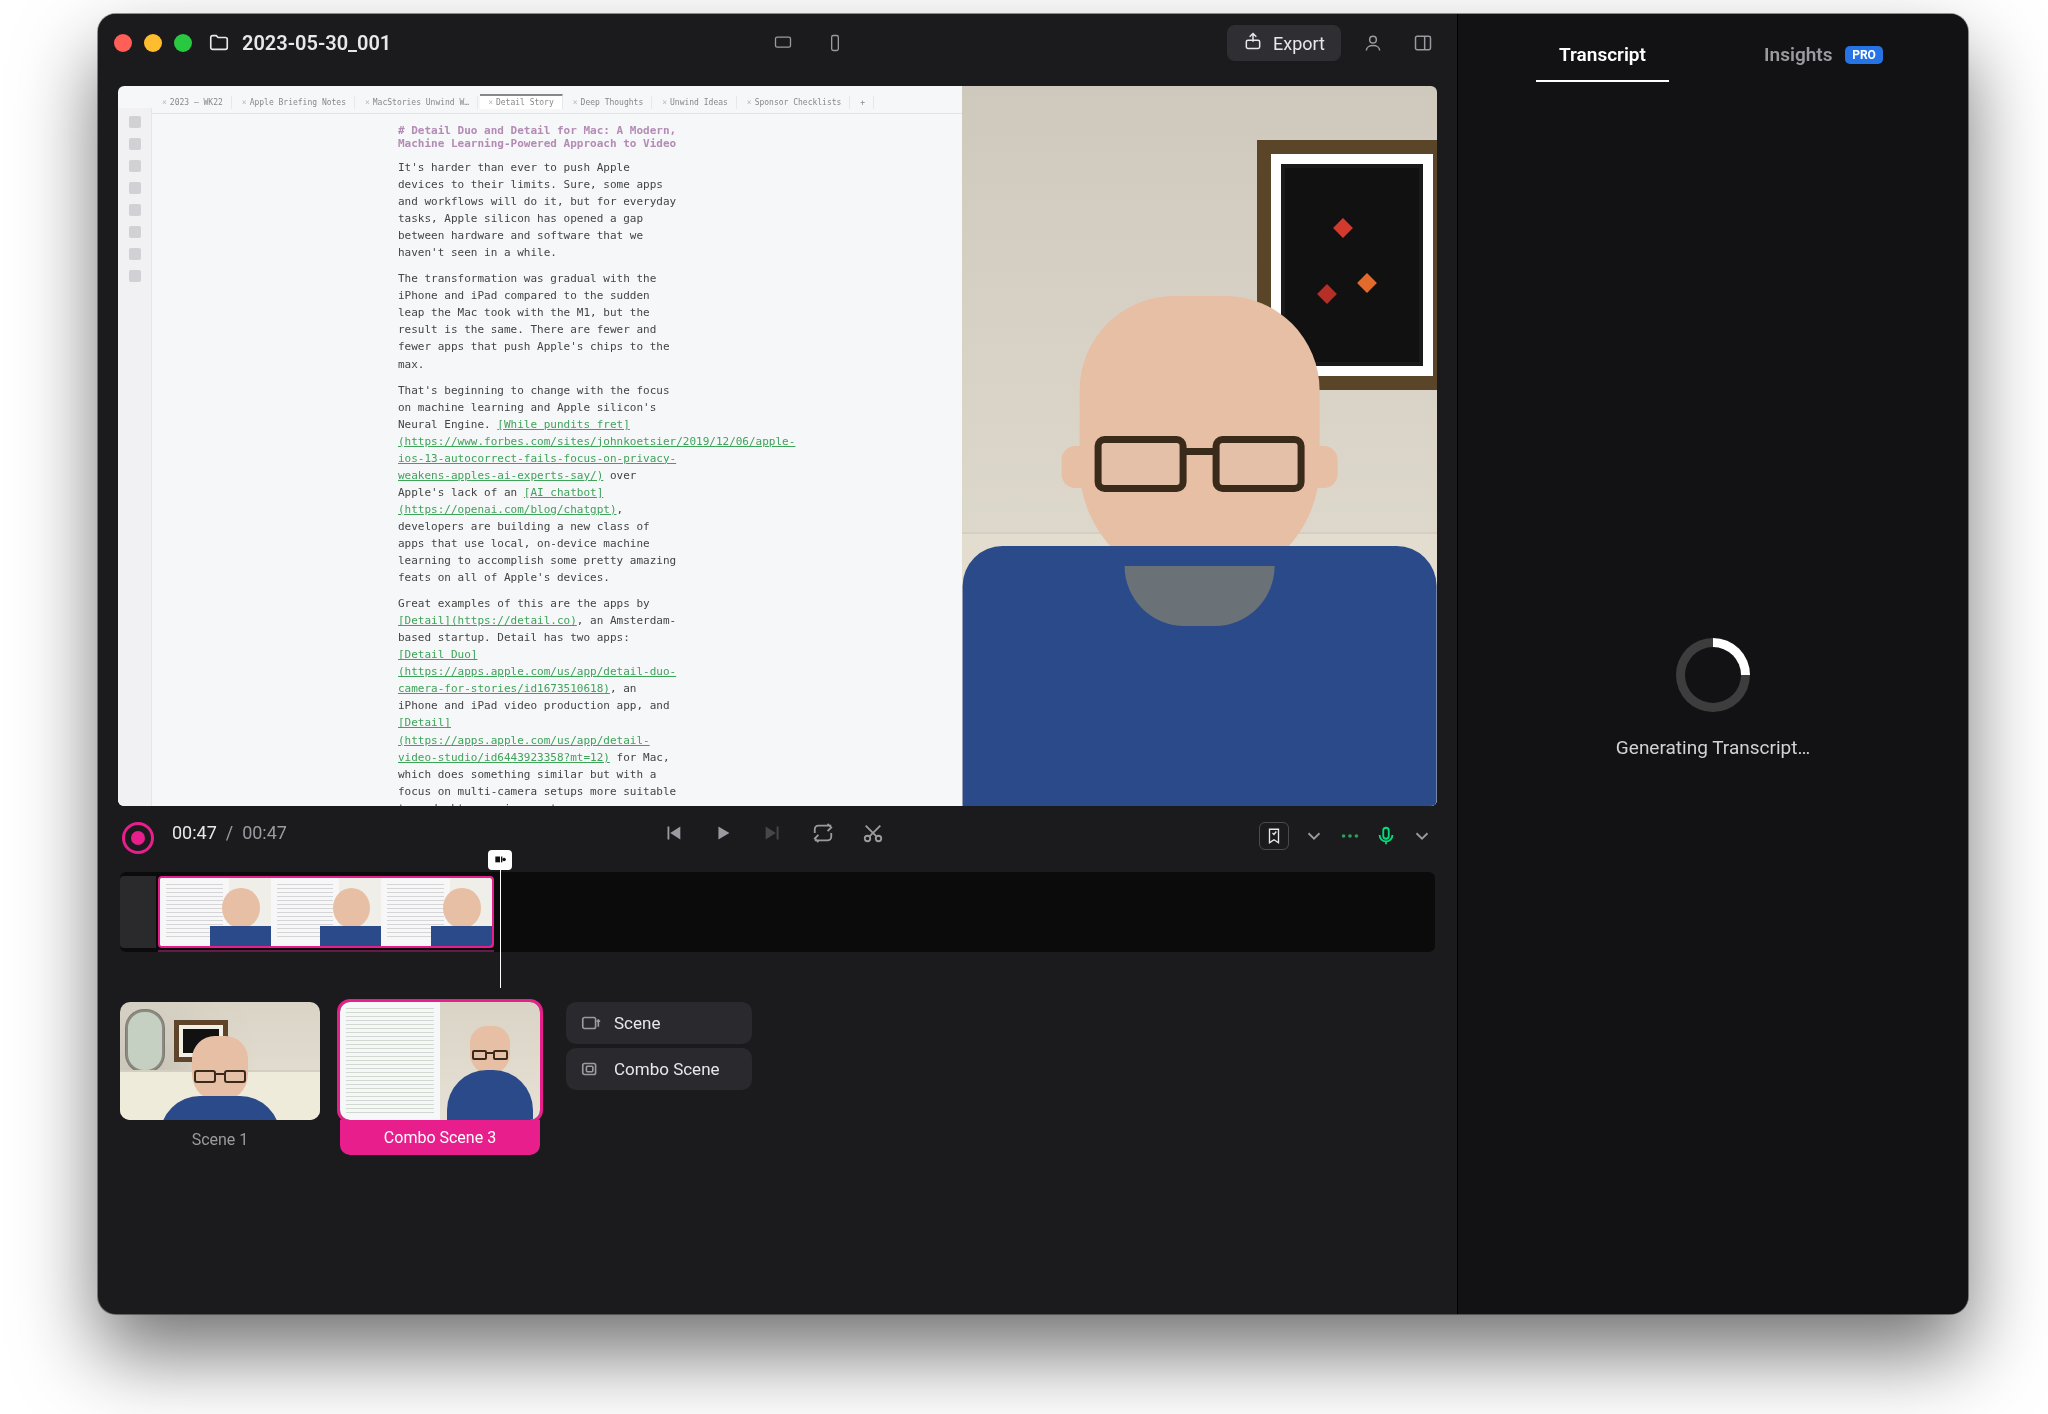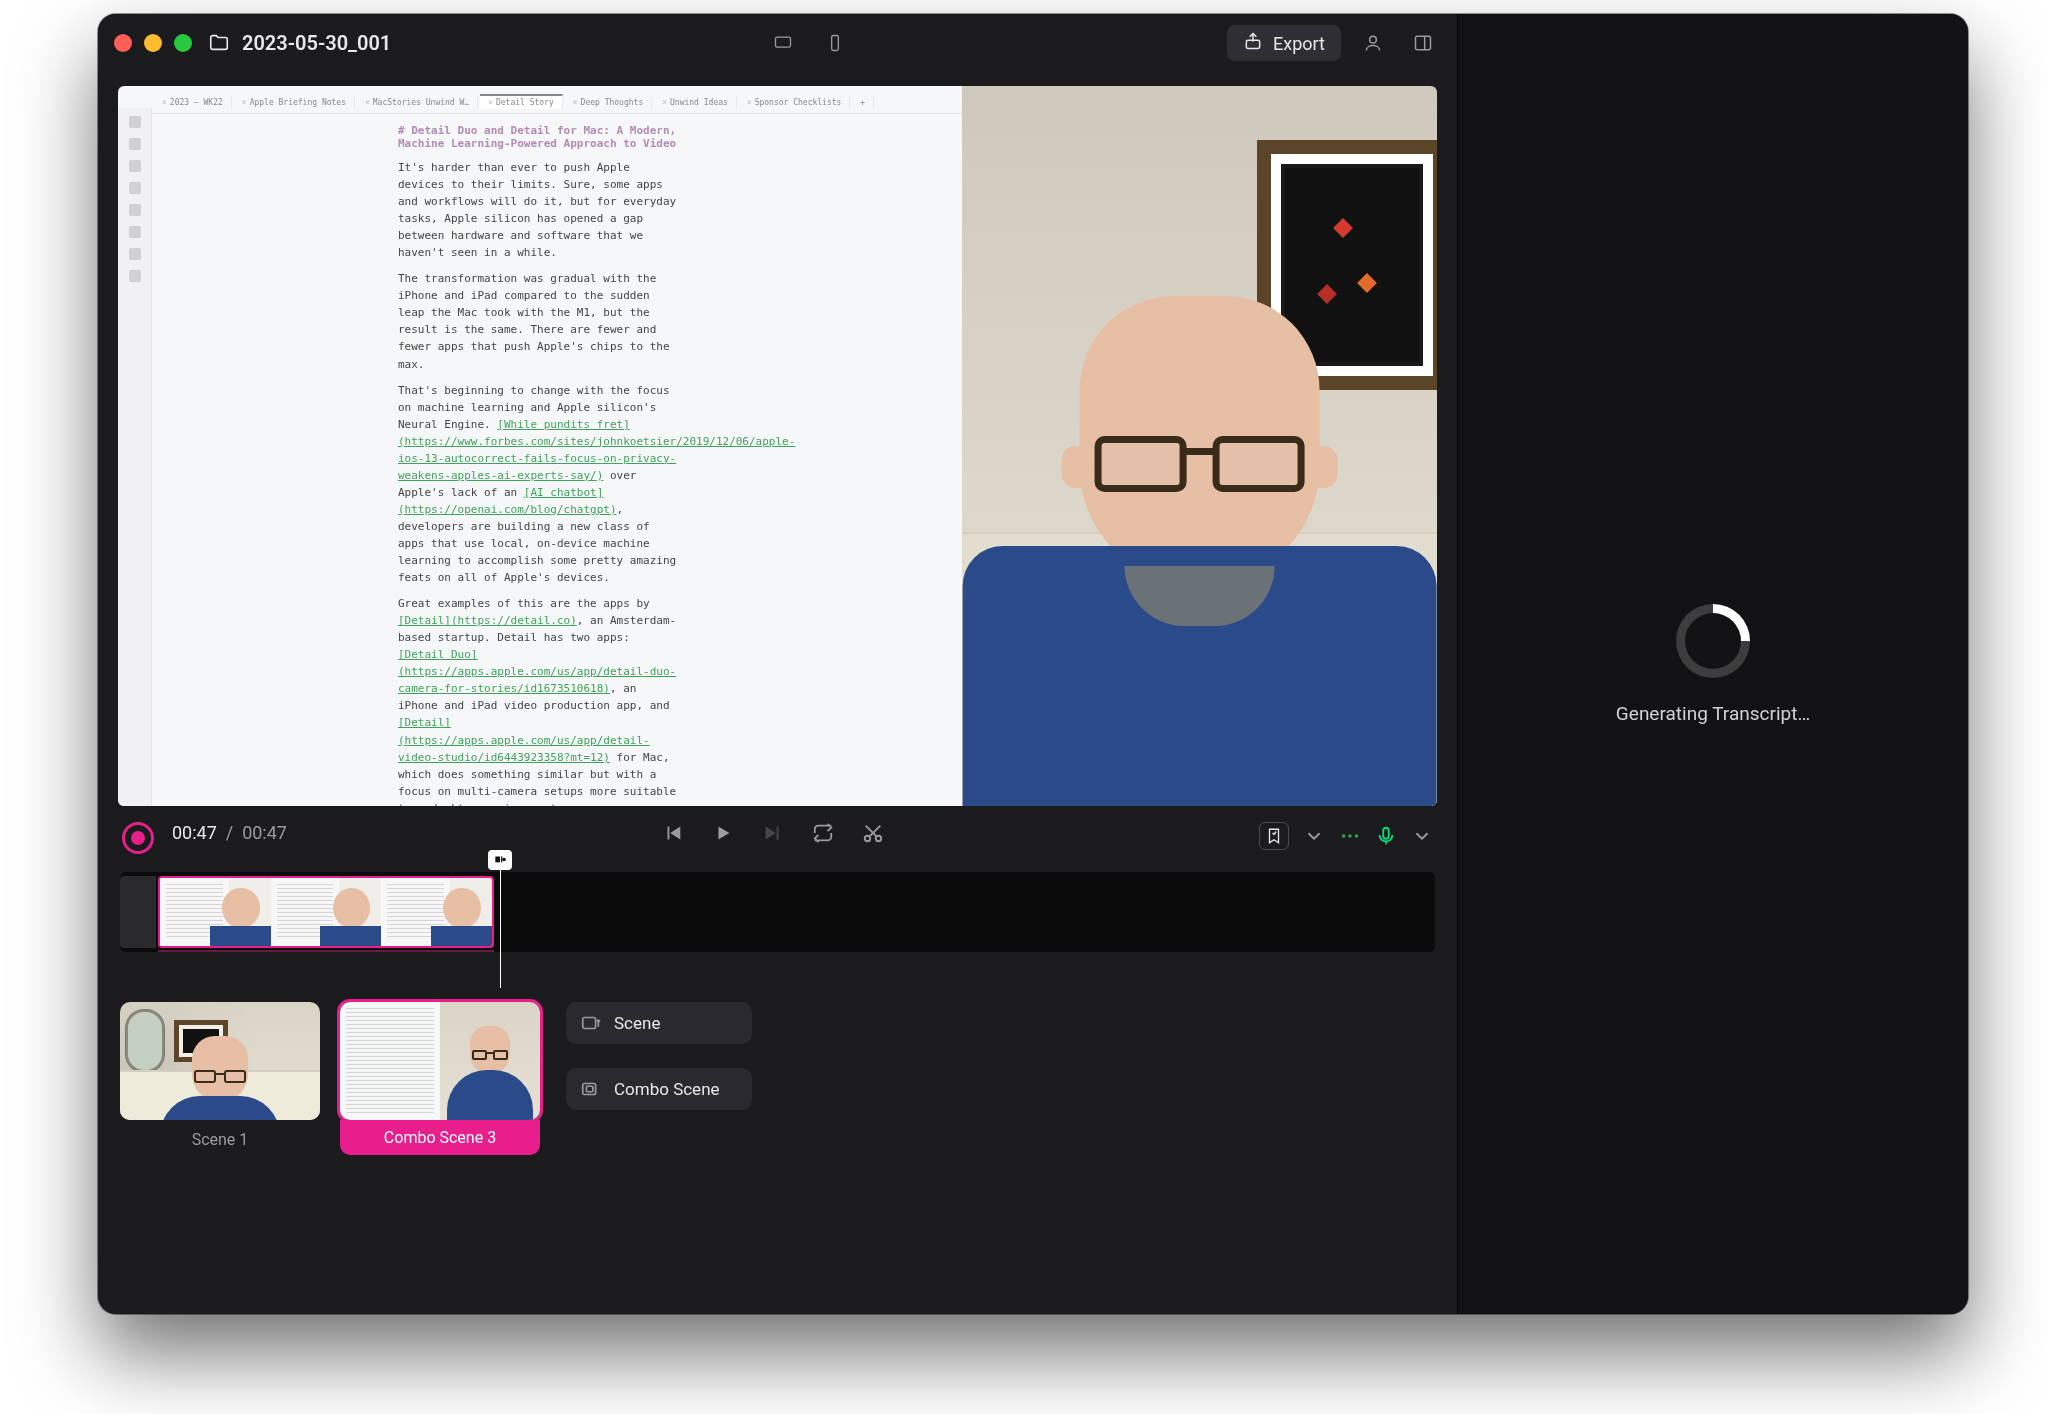--- a/index.html
+++ b/index.html
@@ -219,21 +219,21 @@
   .s3 .half1{flex:1;background:#f6f7f8;position:relative;}
   .s3 .half1::after{content:"";position:absolute;inset:6px;background:repeating-linear-gradient(#d0d8d0 0 1px,transparent 1px 4px);}
   .s3 .half2{flex:1;background:linear-gradient(#d9d4c6,#e6e1d4);position:relative;}
   .s3 .half2 .head{width:40px;height:48px;margin:24px auto 0;border-radius:20px 20px 24px 24px;}
   .s3 .half2 .torso{width:86px;height:50px;margin:-4px auto 0;}
   .s3 .half2 .glasses{top:24px;width:36px;height:10px;}
   .s3 .half2 .lens{width:15px;height:10px;border-width:2px;border-radius:2px;}
   .s3 .half2 .bridge{left:15px;top:2px;width:6px;height:2px;}
 
   .scene-add{
-    display:flex;flex-direction:column;gap:24px;margin-left:6px;
+    display:flex;flex-direction:column;gap:4px;margin-left:6px;
   }
   .scene-add-btn{
     display:flex;align-items:center;gap:12px;background:#2a2a2e;border-radius:10px;padding:10px 20px 10px 14px;font-size:17px;color:var(--text);
     width:186px;
   }
   .scene-add-btn svg{width:22px;height:22px;color:var(--text-dim);}
 
   
   .right{
     width:510px;background:var(--bg-darker);
@@ -551,20 +551,29 @@
               <rect x="3" y="6" width="14" height="12" rx="2"></rect>
               <rect x="7" y="9" width="7" height="6" rx="1"></rect>
             </svg>
           <span>Combo Scene</span>
         </div>
       </div>
     </div>
   </div>
 
   <div class="right">
+    <div class="tabs">
+      <div class="tab active">
+        <span>Transcript</span>
+      </div>
+      <div class="tab">
+        <span>Insights</span>
+        <span class="pro-badge">PRO</span>
+      </div>
+    </div>
     <div class="panel-body">
       <div class="spinner">
         <div class="aperture"></div>
         <div class="blades"></div>
       </div>
       <div class="gen-text">Generating Transcript…</div>
     </div>
   </div>
 </div>
 

